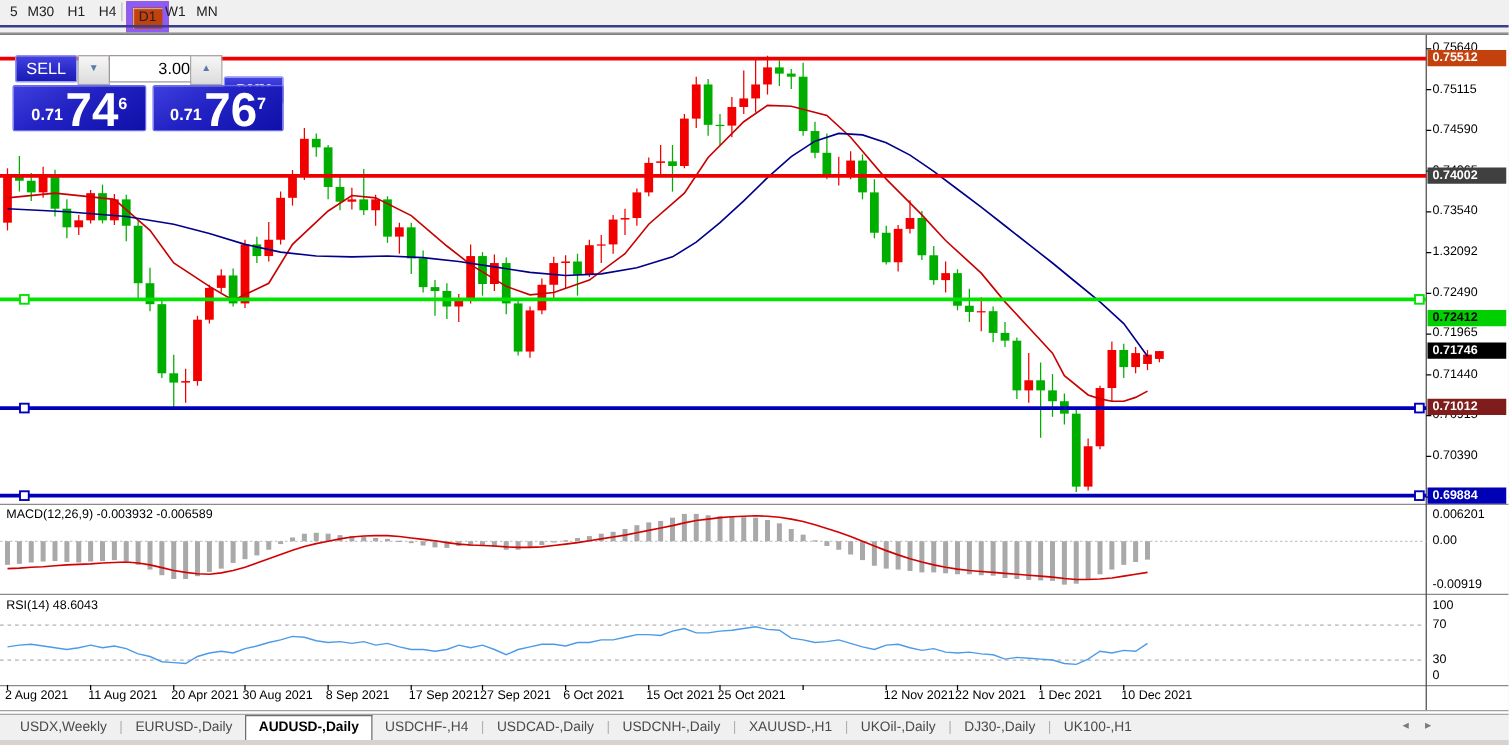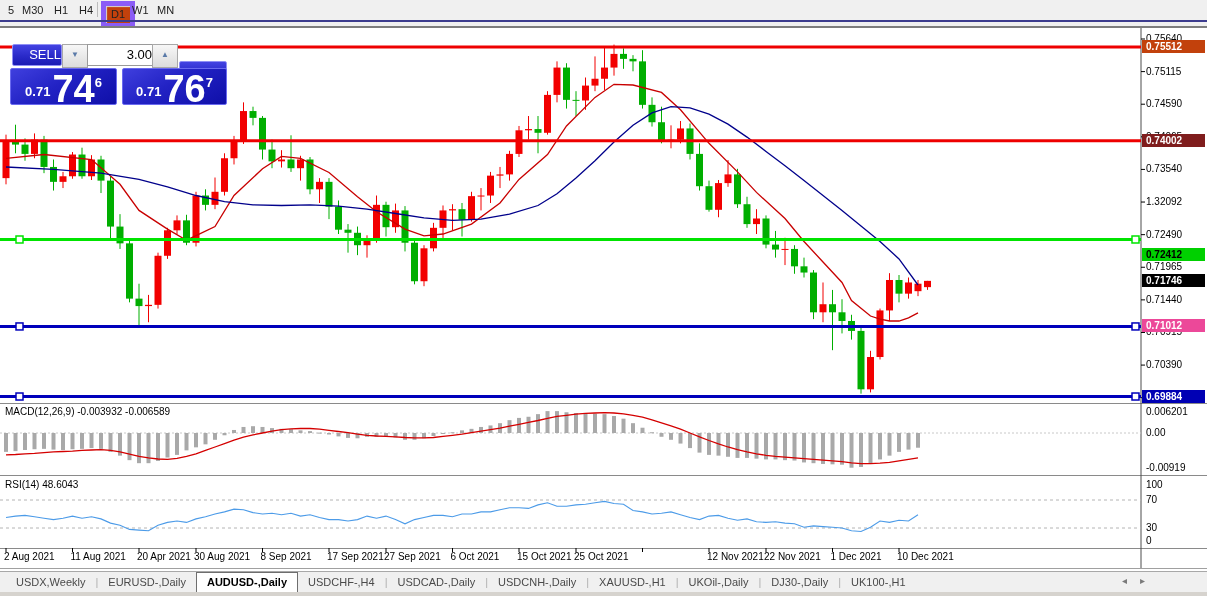--- a/index.html
+++ b/index.html
@@ -16,21 +16,21 @@
   #chart-win{position:absolute;left:0;top:26px;width:1207px;height:566px;background:#ffffff;border-top:1px solid #7d7d7d;}
   #chart-svg{position:absolute;left:0;top:26px;}
   #chart-title{position:absolute;left:10px;top:31px;font-size:11px;color:#000;white-space:nowrap;}
   #chart-title .tri{font-size:8px;position:relative;top:-1px;margin-right:4px;}
   .pane-title{position:absolute;font-size:10px;color:#000;}
   .axis-label{position:absolute;left:1146px;font-size:10px;color:#000;white-space:nowrap;}
   .hline-label{position:absolute;left:1142px;width:59px;font-size:10px;font-weight:bold;text-align:left;
     padding:1px 0 1px 4px;white-space:nowrap;}
   .date-label{position:absolute;top:551px;font-size:10px;color:#000;white-space:nowrap;}
   
-  .tp-btn{position:absolute;color:#fff;font-size:13px;text-align:right;
+  .tp-btn{position:absolute;color:#fff;font-size:13px;text-align:center;
     background:linear-gradient(180deg,#4343e2 0%,#2a2ac9 55%,#1b1bb4 100%);
     border:1px solid #8f8ff5;border-radius:2px;line-height:20px;cursor:pointer;}
   .tp-big{position:absolute;background:linear-gradient(150deg,#3f3fde 0%,#2222c4 45%,#0f0fa8 100%);
     border:1px solid #6a6af0;border-radius:2px;color:#fff;display:flex;align-items:flex-end;
     justify-content:center;padding-bottom:2px;cursor:pointer;}
   .tp-big .base{font-size:13px;font-weight:bold;margin-right:2px;position:relative;top:-3px;}
   .tp-big .big{font-size:38px;font-weight:bold;line-height:26px;}
   .tp-big .sup{font-size:13px;font-weight:bold;position:relative;top:-12px;}
   .tp-spin{position:absolute;width:24px;height:22px;background:linear-gradient(180deg,#f7f7f7,#dcdcdc);
     border:1px solid #a8a8a8;text-align:center;line-height:20px;font-size:8px;color:#5a7aa8;cursor:pointer;}
@@ -441,23 +441,23 @@
       <div class="axis-label" style="top: 130.826px;">0.74065</div>
       <div class="axis-label" style="top: 163.435px;">0.73540</div>
       <div class="axis-label" style="top: 196.043px;">1.32092</div>
       <div class="axis-label" style="top: 228.652px;">0.72490</div>
       <div class="axis-label" style="top: 261.261px;">0.71965</div>
       <div class="axis-label" style="top: 293.87px;">0.71440</div>
       <div class="axis-label" style="top: 326.478px;">0.70915</div>
       <div class="axis-label" style="top: 359.087px;">0.70390</div>
       <div class="axis-label" style="top: 391.696px;">0.69865</div>
       <div class="hline-label" style="top: 39.9503px; background: #c2410c; color: rgb(255, 255, 255);">0.75512</div>
-      <div class="hline-label" style="top: 133.739px; background: #7f1d1d; color: rgb(255, 255, 255);">0.74002</div>
+      <div class="hline-label" style="top: 133.739px; background: #404040; color: rgb(255, 255, 255);">0.74002</div>
       <div class="hline-label" style="top: 248px; background: rgb(0, 208, 0); color: rgb(0, 0, 0);">0.72412</div>
-      <div class="hline-label" style="top: 319.453px; background: #ec4899; color: rgb(255, 255, 255);">0.71012</div>
+      <div class="hline-label" style="top: 319.453px; background: #7f1d1d; color: rgb(255, 255, 255);">0.71012</div>
       <div class="hline-label" style="top: 389.516px; background: rgb(0, 0, 180); color: rgb(255, 255, 255);">0.69884</div>
       <div class="hline-label" style="top: 273.863px; background: rgb(0, 0, 0); color: rgb(255, 255, 255);">0.71746</div>
       <div class="axis-label" style="top: 406px;">0.006201</div>
       <div class="axis-label" style="top: 427px;">0.00</div>
       <div class="axis-label" style="top: 461.679px;">-0.00919</div>
       <div class="axis-label" style="top: 479px;">100</div>
       <div class="axis-label" style="top: 494px;">70</div>
       <div class="axis-label" style="top: 522px;">30</div>
       <div class="axis-label" style="top: 535px;">0</div>
       <div class="date-label" style="left: 4px;">2 Aug 2021</div>

